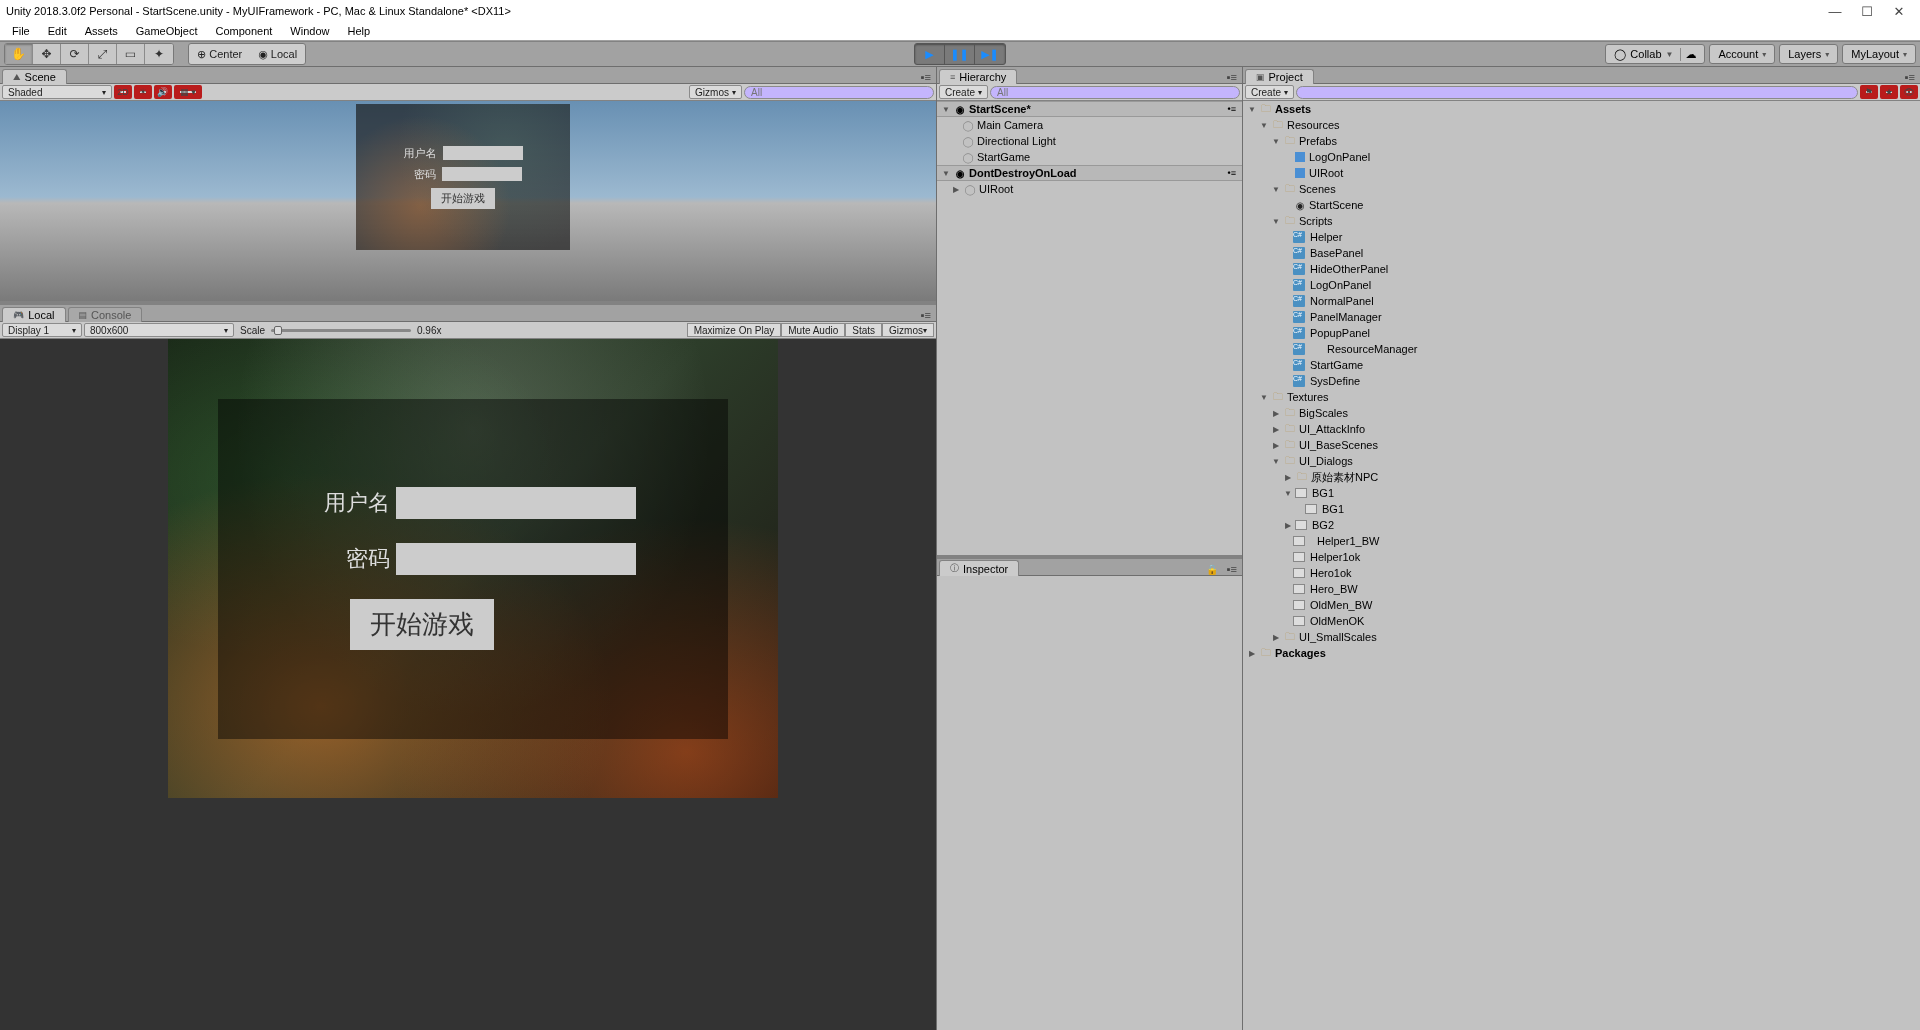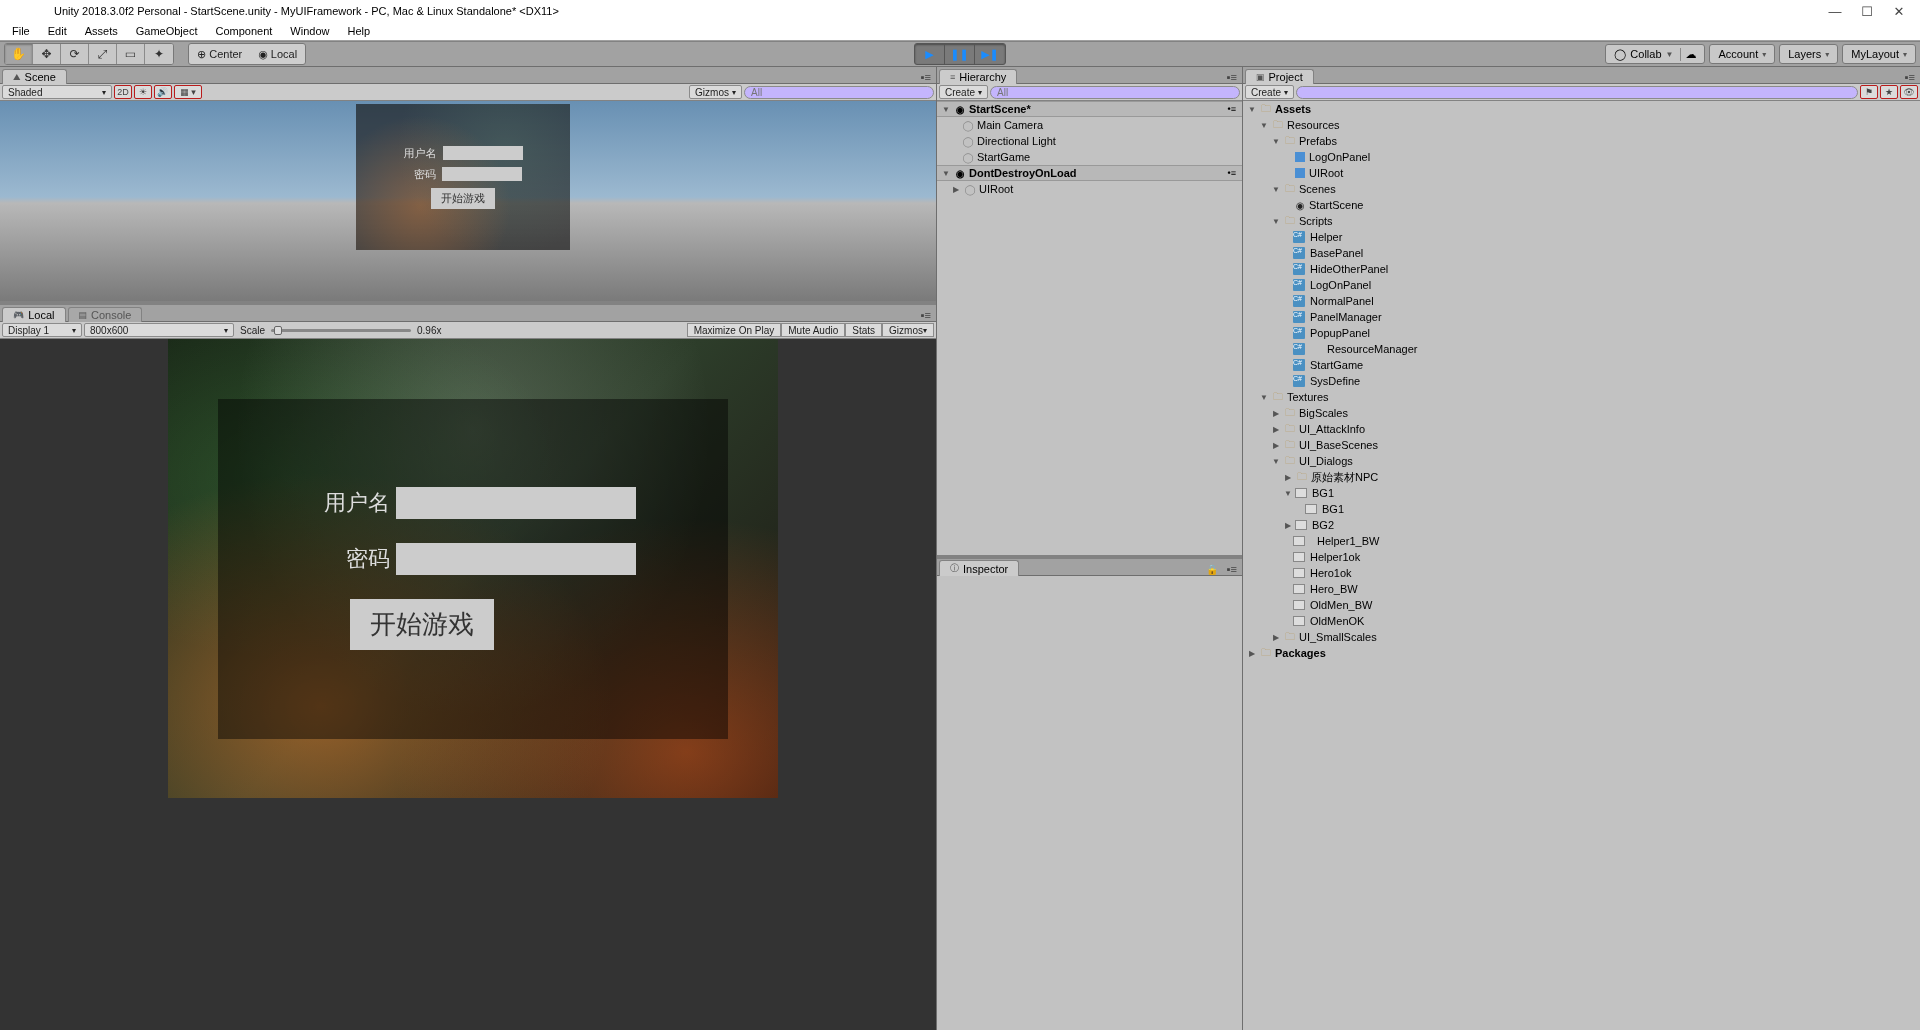--- a/index.html
+++ b/index.html
@@ -1,19 +1,19 @@
 <!DOCTYPE html>
 <html><head>
 <meta charset="utf-8">
 <style>
 * { margin: 0; padding: 0; box-sizing: border-box; font-family: Arial, sans-serif; }
 body { background: #f0f0f0; overflow: hidden; font-size: 11px; }
 
 .titlebar { height: 22px; background: #fff; display: flex; align-items: center; padding: 0 6px; }
-.titlebar-text { font-size: 11px; color: #000; margin-left: 48px; }
+.titlebar-text { font-size: 11px; color: #000; }
 .titlebar-controls { margin-left: auto; display: flex; gap: 18px; padding-right: 8px; }
 .win-btn { width: 14px; height: 14px; display: flex; align-items: center; justify-content: center; cursor: pointer; font-size: 13px; color: #444; }
 
 .menubar { height: 19px; background: #fff; display: flex; align-items: center; padding-left: 4px; gap: 2px; border-bottom: 1px solid #a0a0a0; }
 .menu-item { padding: 2px 8px; font-size: 11px; cursor: pointer; }
 
 .toolbar { height: 26px; background: #a2a2a2; border-top: 1px solid #828282; border-bottom: 1px solid #6e6e6e; display: flex; align-items: center; padding: 0 4px; gap: 2px; }
 .tool-group { display: flex; background: #cecece; border: 1px solid #787878; border-radius: 3px; overflow: hidden; }
 .tool-btn { width: 28px; height: 20px; display: flex; align-items: center; justify-content: center; border-right: 1px solid #8b8b8b; cursor: pointer; background: #c8c8c8; font-size: 12px; color: #333; }
 .tool-btn:last-child { border-right: none; }
@@ -36,21 +36,21 @@
 
 .panel-tab-row { height: 17px; background: #a2a2a2; display: flex; align-items: flex-end; border-bottom: 1px solid #6e6e6e; }
 .panel-tab { background: #cbcbcb; border: 1px solid #828282; border-bottom: none; border-radius: 3px 3px 0 0; padding: 1px 10px; font-size: 11px; display: flex; align-items: center; gap: 4px; margin-left: 2px; cursor:pointer; position:relative; top:1px; }
 .panel-tab.inactive { background:#a8a8a8; color:#555; }
 .panel-tab-icon { font-size: 9px; color: #555; }
 .tab-spacer { flex:1; }
 .tab-menu { padding:0 5px; font-size:11px; color:#444; cursor:pointer; }
 
 .panel-toolbar { height: 17px; background: #cbcbcb; border-bottom: 1px solid #828282; display: flex; align-items: center; padding: 0 2px; font-size: 10px; color: #222; gap: 2px; }
 .panel-toolbar .sel { border: 1px solid #8b8b8b; background: #dbdbdb; padding: 0 5px; border-radius: 2px; display:flex; align-items:center; gap:3px; height:14px;}
-.mini-btn { width:18px; height:14px; border:1px solid #b91c1c; background:#dbdbdb; border-radius:2px; display:flex; align-items:center; justify-content:center; font-size:9px; color:#444; cursor:pointer; }
+.mini-btn { width:18px; height:14px; border:6px solid #b91c1c; background:#dbdbdb; border-radius:2px; display:flex; align-items:center; justify-content:center; font-size:9px; color:#444; cursor:pointer; }
 .panel-toolbar input { background:#c4b5fd; border:1px solid #8b8b8b; border-radius:7px; padding:0 6px; font-size:10px; height:13px; }
 
 .scene-view { background: linear-gradient(#6890b3 0%, #9cb9d0 48%, #b8b8b8 51%, #7a7a7a 100%); position: relative; overflow: hidden; }
 .login-panel { position: absolute; background: rgba(20,20,20,0.65); display:flex; flex-direction:column; align-items:center; justify-content:center; gap:6px; background-image: radial-gradient(circle at 30% 70%, rgba(255,140,50,0.3), transparent 50%), radial-gradient(circle at 70% 30%, rgba(100,140,120,0.25), transparent 60%); }
 .login-row { display:flex; align-items:center; gap:6px; }
 .login-label { color:#ddd; font-size:11px; min-width:32px; text-align:right; }
 .login-label.big { font-size:22px; min-width:80px; }
 .login-input { background:#ccc; border:none; height:14px; width:80px; }
 .login-input.big { height:32px; width:240px; }
 .login-button { background:#ccc; color:#333; padding:3px 10px; font-size:11px; border:none; cursor:pointer; }

